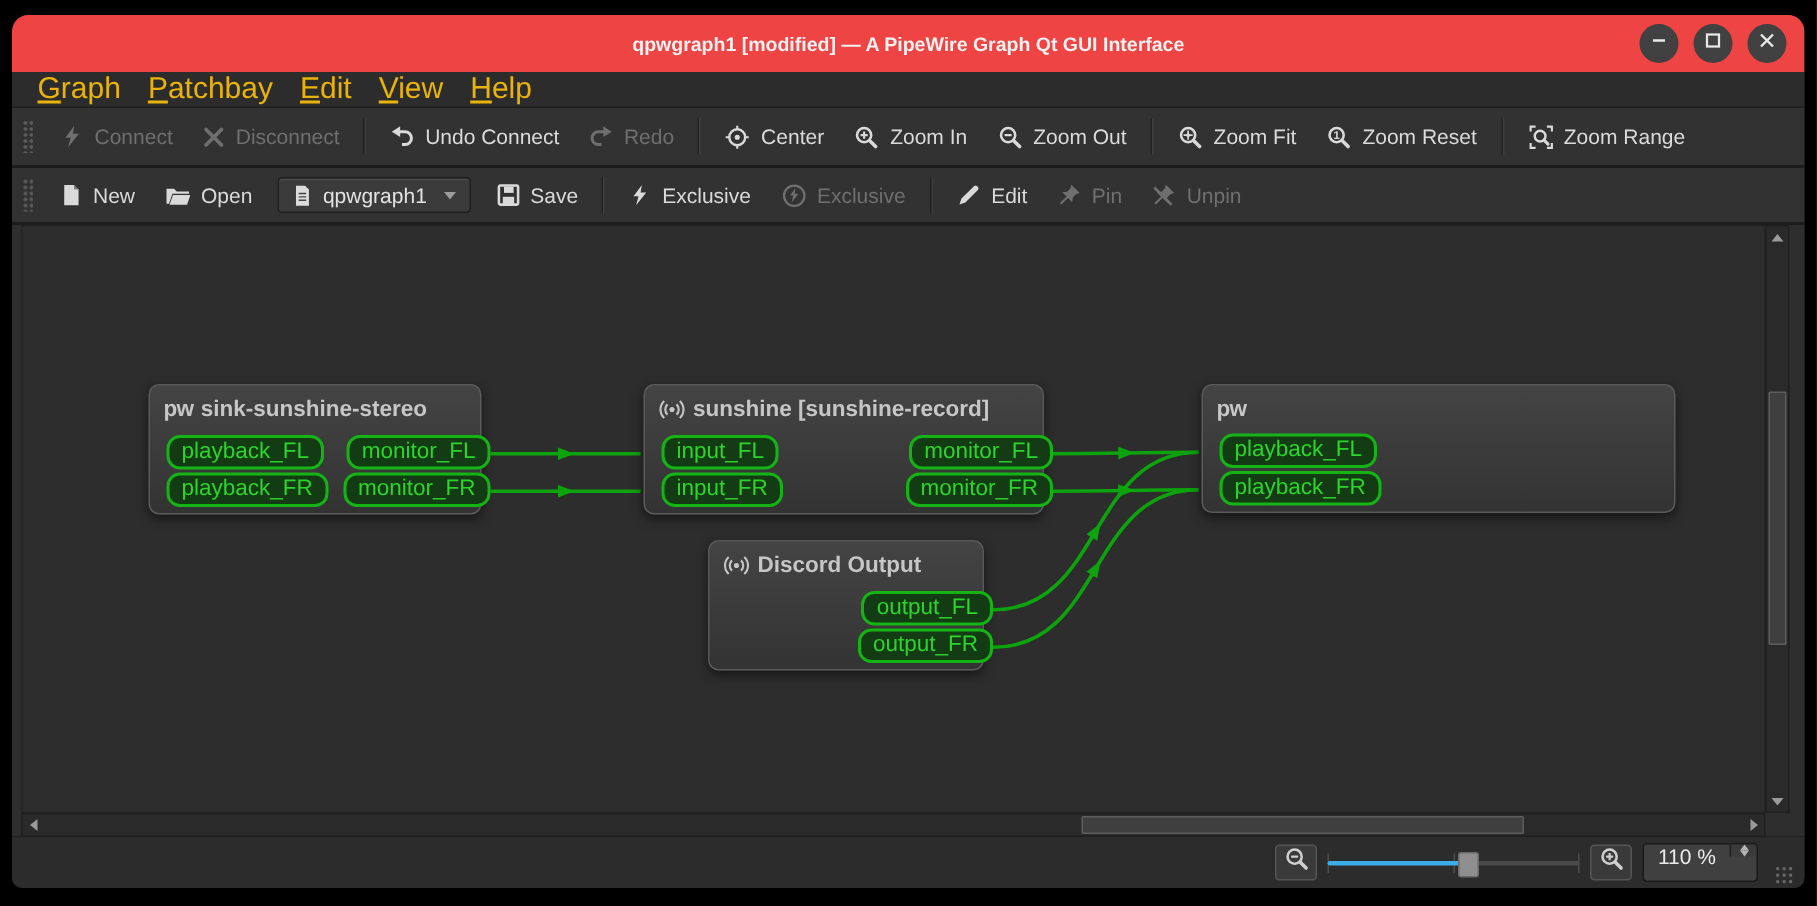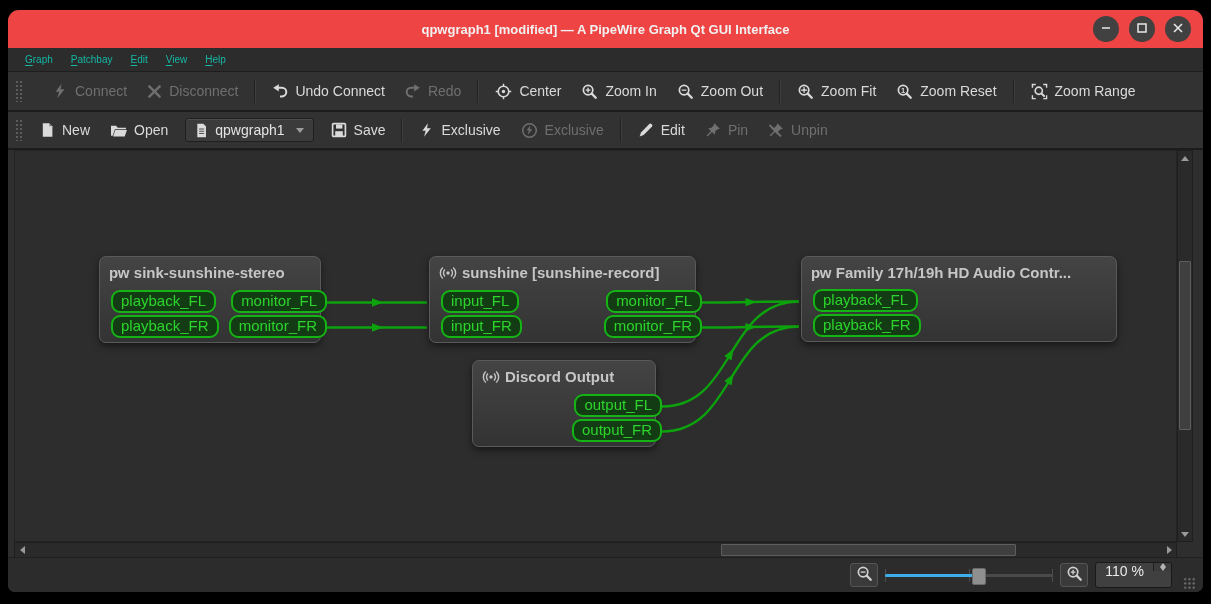--- a/index.html
+++ b/index.html
@@ -8,26 +8,26 @@
           border-radius:11px 11px 7px 7px;overflow:hidden;display:flex;flex-direction:column;}
 
   
   .titlebar{height:38px;background:#ef4444;display:flex;align-items:center;justify-content:center;position:relative;flex:none;}
   .title{font-size:13px;font-weight:bold;color:#f1f1f1;}
   .winbtns{position:absolute;right:12px;top:6px;display:flex;gap:10px;}
   .winbtn{width:26px;height:26px;border-radius:50%;background:#414141;display:flex;align-items:center;justify-content:center;color:#e8e8e8;cursor:default;}
 
   
   .menubar{height:23px;background:#2c2c2c;display:flex;align-items:center;padding-left:8px;border-bottom:1px solid #1e1e1e;flex:none;}
-  .menu-item{color:#14b8a6;font-size:10px;padding:2px 9px;}
+  .menu-item{color:#eab308;font-size:20px;padding:2px 9px;}
   .menu-item u{text-underline-offset:2px;}
 
   
   .toolbar{background:#323232;display:flex;align-items:center;padding:0 4px;border-bottom:2px solid #1c1c1c;flex:none;}
-  .toolbar.tb1{height:38px;gap:12px;}
+  .toolbar.tb1{height:38px;}
   .toolbar.tb2{height:36px;}
   .tb-items{display:flex;align-items:center;height:100%;}
   .tb-grip{width:7px;height:22px;margin:0 8px 0 3px;
            background-image:radial-gradient(circle,#5d5d5d 1px,transparent 1.3px);background-size:4px 4px;}
   .tb-btn{display:flex;align-items:center;gap:7px;padding:5px 10px;color:#dadada;font-size:14px;border-radius:3px;white-space:nowrap;}
   .tb-btn.disabled{color:#6f6f6f;}
   .tb-icon{display:flex;align-items:center;}
   .tb-icon svg{display:block;}
   .tb-sep{width:0;height:24px;border-left:1px solid #222;border-right:1px solid #3e3e3e;margin:0 6px;}
   .combo{display:flex;align-items:center;background:#3b3b3b;border:1px solid #1f1f1f;box-shadow:inset 0 1px 0 #4d4d4d;
@@ -378,21 +378,20 @@
               <div class="port out">monitor_FL</div>
               <div class="port out">monitor_FR</div>
             </div>
           </div>
         </div>
         <div class="node" style="left: 786px; top: 105px; width: 316px; height: 86px;">
           <div class="node-title">
             <span class="node-icon">
               <span class="pw-glyph">pw</span>
             </span>
-            <span class="node-title-text">Family 17h/19h HD Audio Contr...</span>
           </div>
           <div class="ports">
             <div class="pcol left">
               <div class="port in">playback_FL</div>
               <div class="port in">playback_FR</div>
             </div>
             <div class="pcol right"></div>
           </div>
         </div>
         <div class="node" style="left: 457px; top: 209px; width: 184px; height: 87px;">

